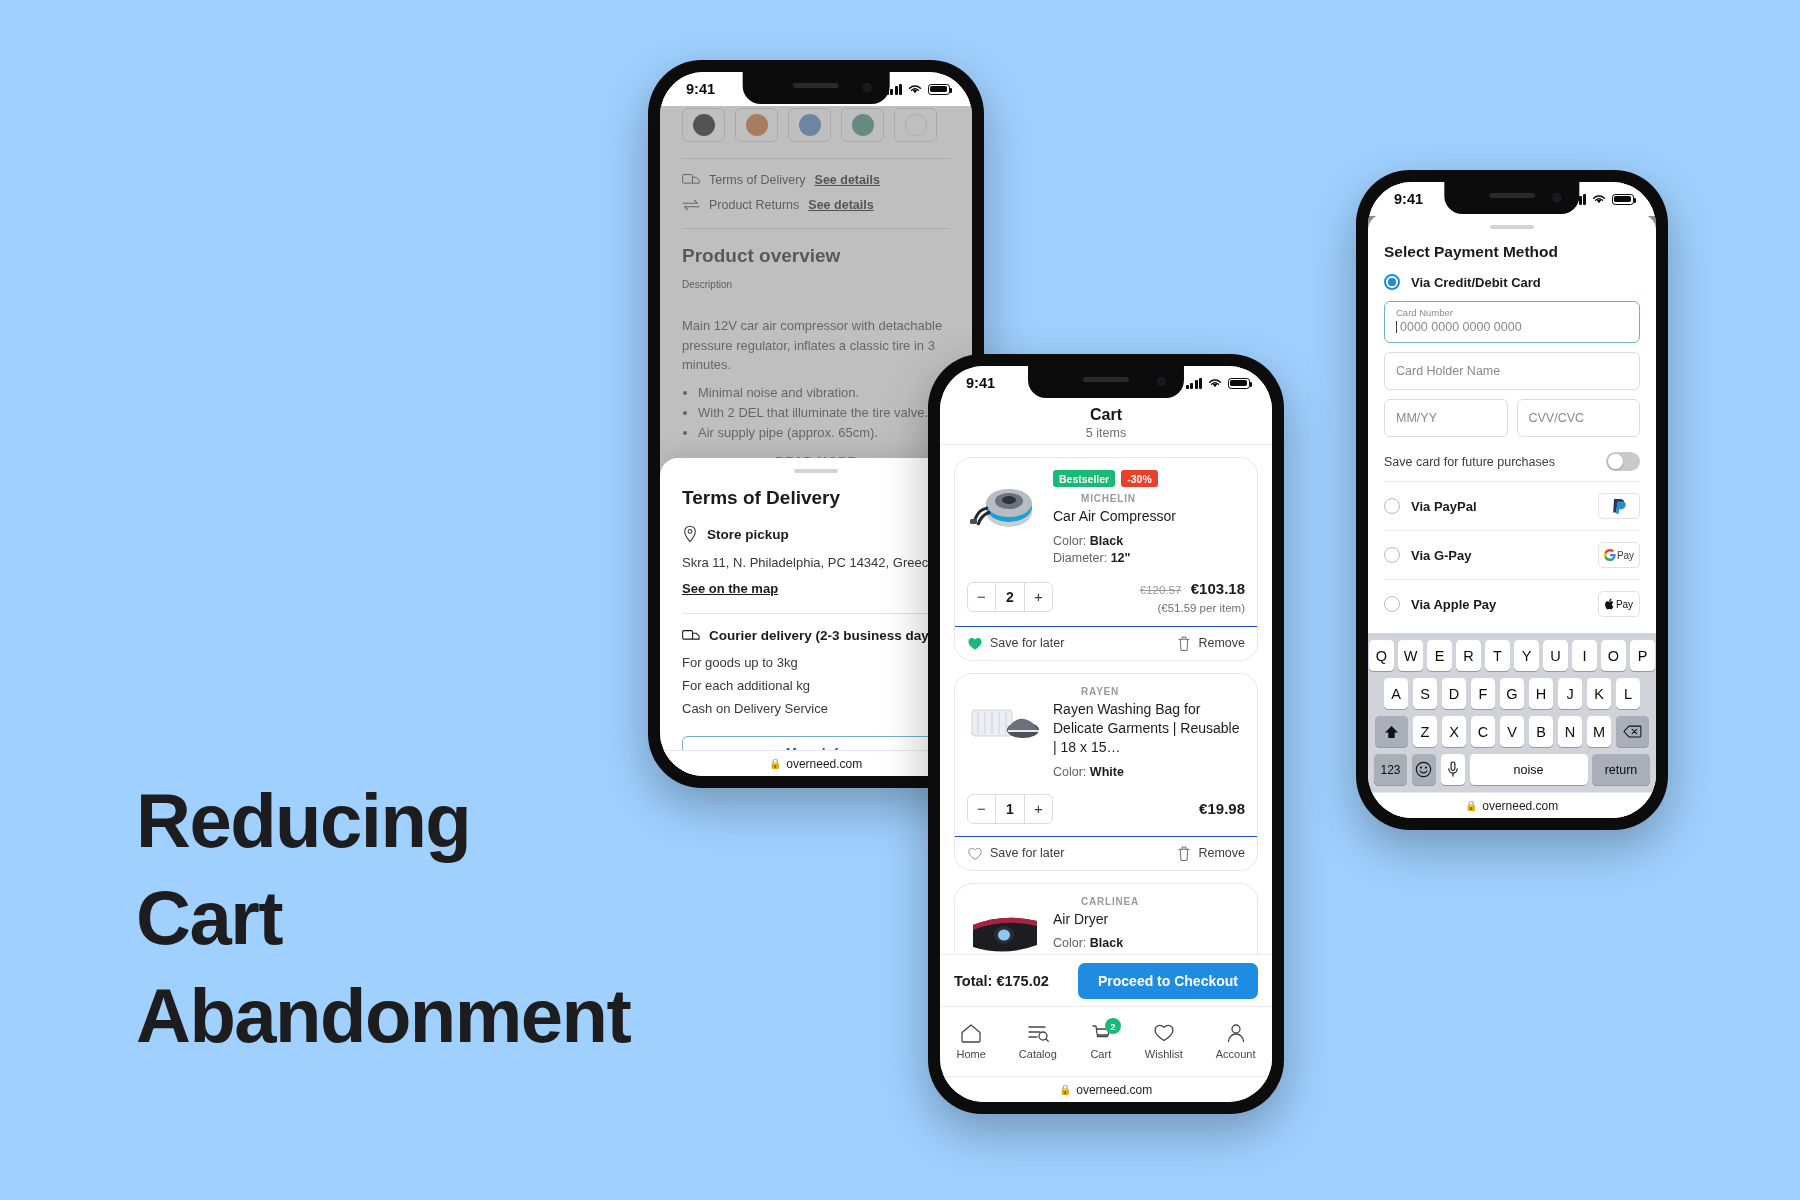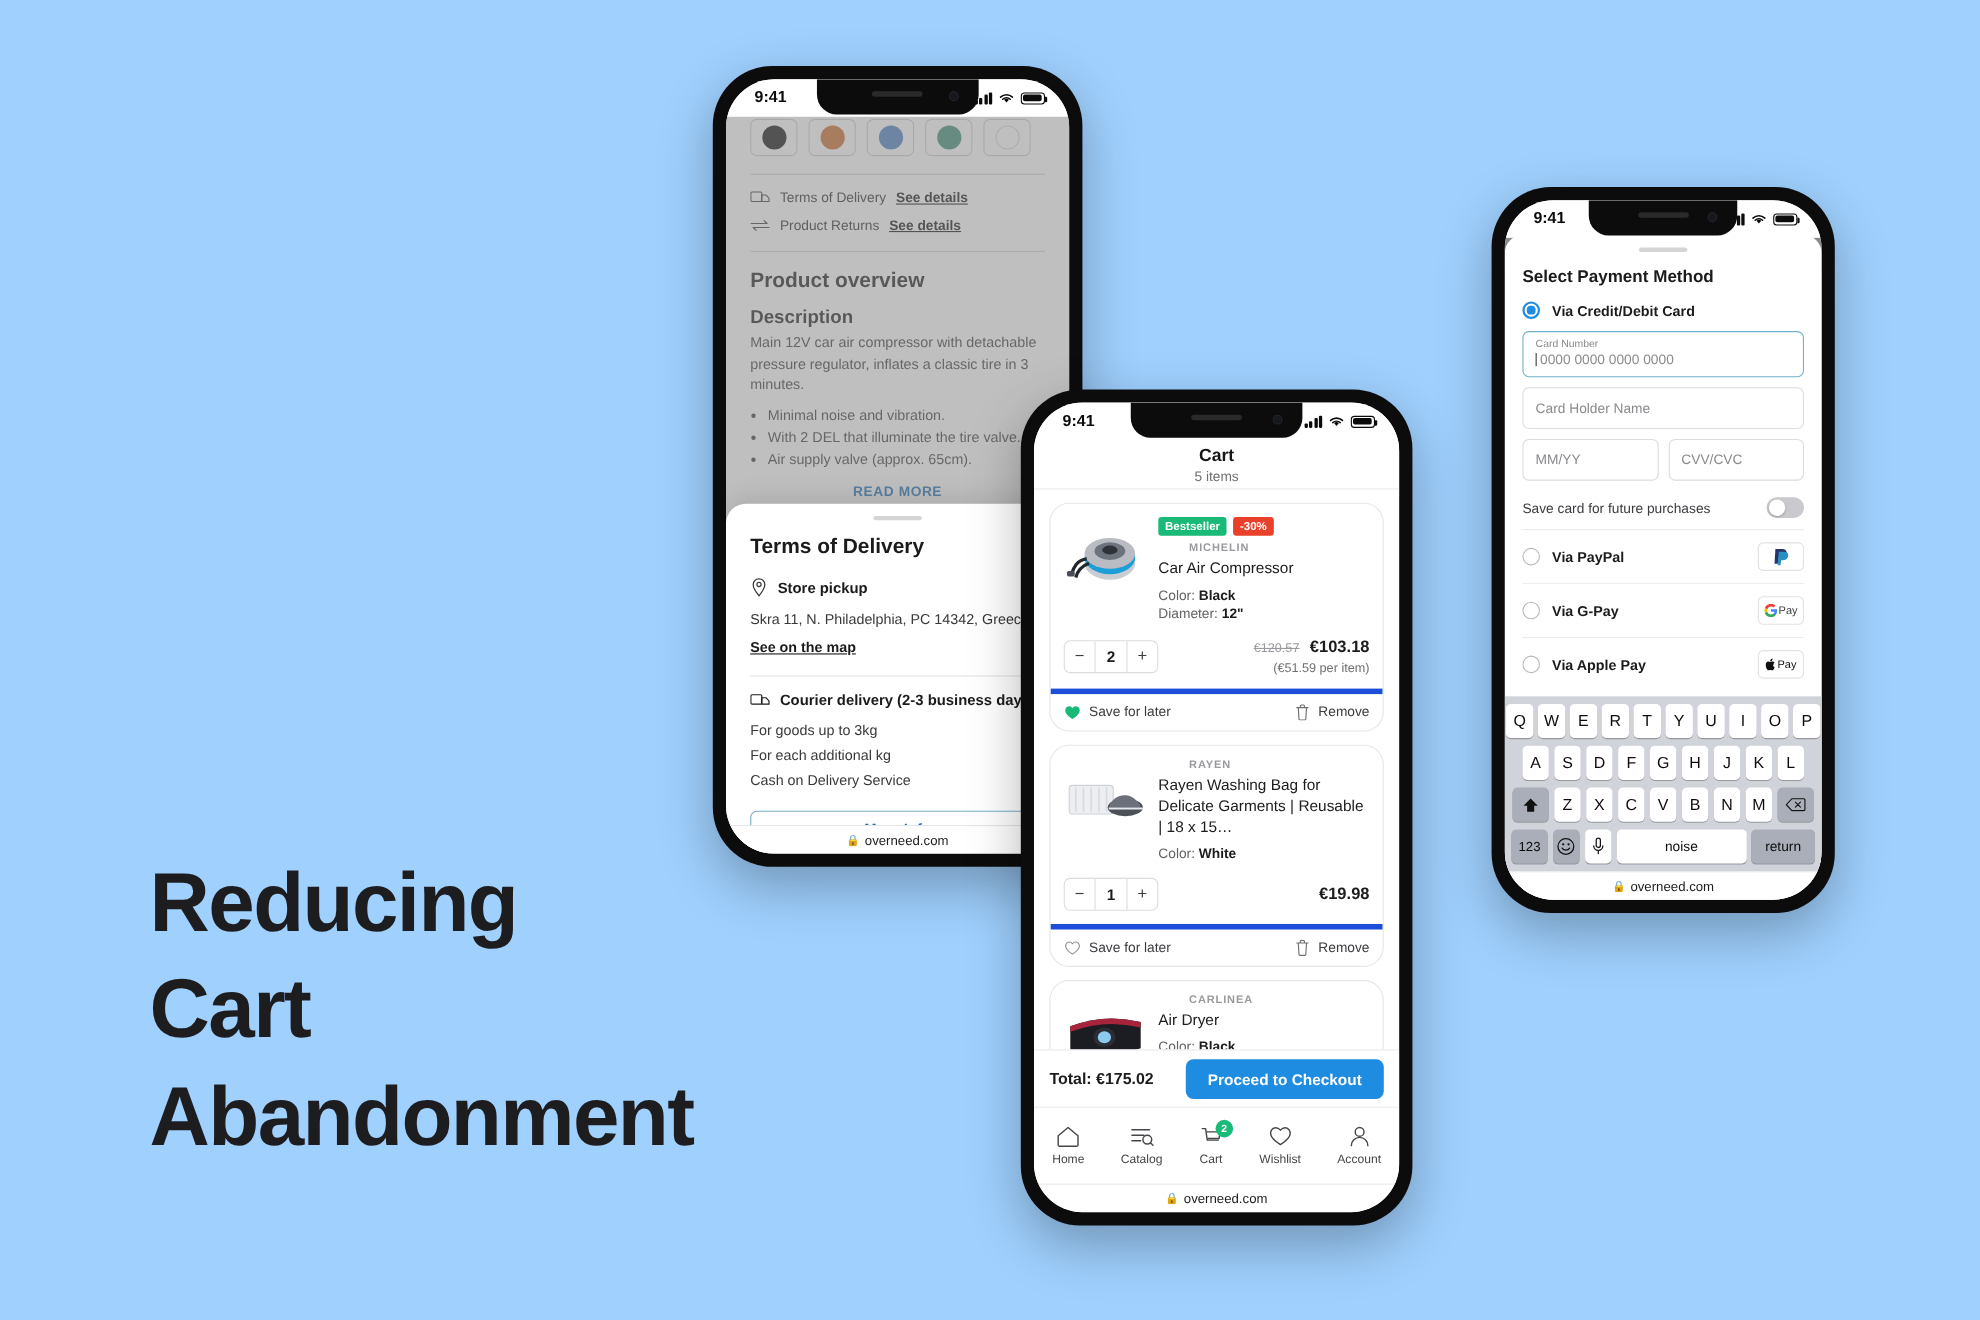--- a/index.html
+++ b/index.html
@@ -111,21 +111,21 @@
     background:#fff; opacity:0.45; padding: 0 22px;
     overflow: hidden;
   }
   .swatches { display:flex; gap:10px; padding-top:2px; }
   .swatch { width:43px; height:34px; border:1px solid #cfcfcf; border-radius:6px; display:flex; align-items:center; justify-content:center; background:#fff;}
   .swatch i { display:block; width:22px; height:22px; border-radius:50%; }
   .p1-divider { border-top: 1px solid #d8d8d8; margin: 16px 0 14px; }
   .p1-row { display:flex; align-items:center; gap:9px; font-size:12.5px; color:#2b2b2b; margin-bottom:11px; }
   .p1-row b { text-decoration: underline; font-weight:700; color:#111; }
   .p1-h2 { font-size:19px; font-weight:700; color:#1b1b1b; margin:16px 0 12px; }
-  .p1-h3 { font-size:17px; font-weight:700; color:#1b1b1b; margin-bottom:2px; }
+  .p1-h3 { font-size:10px; font-weight:400; color:#1b1b1b; margin-bottom:26px; }
   .p1-desc { font-size:13px; line-height:1.5; color:#3a3a3a; }
   .p1-bullets { margin:8px 0 0 16px; font-size:13px; line-height:1.55; color:#3a3a3a; }
   .p1-readmore { text-align:center; font-size:12.5px; font-weight:700; color:#1d6fb8; letter-spacing:0.5px; margin-top:12px; }
 
   
   .sheet {
     position:absolute; left:0; right:0; bottom:0; top:386px;
     background:#fff;
     border-top-left-radius: 18px; border-top-right-radius: 18px;
     padding: 0 22px;
@@ -172,21 +172,21 @@
   .attr { font-size:12.5px; color:#636366; margin-bottom:3px; }
   .attr b { color:#1c1c1e; font-weight:700; }
   .cart-qtyrow { display:flex; align-items:center; justify-content:space-between; padding: 2px 12px 12px; }
   .stepper { display:flex; border:1px solid #dcdce0; border-radius:6px; overflow:hidden; height:30px; }
   .stepper div { width:27px; display:flex; align-items:center; justify-content:center; font-size:15px; color:#3c3c40; }
   .stepper .qv { width:30px; border-left:1px solid #dcdce0; border-right:1px solid #dcdce0; font-size:14px; font-weight:700; color:#1c1c1e; }
   .priceblock { text-align:right; }
   .old { font-size:11.5px; color:#9a9a9e; text-decoration:line-through; margin-right:5px; }
   .new { font-size:15px; font-weight:700; color:#1c1c1e; }
   .peritem { font-size:11.5px; color:#6f6f72; margin-top:4px; }
-  .cart-actions { display:flex; align-items:center; justify-content:space-between; border-top:5px solid #1d4ed8; padding:9px 12px; font-size:12.5px; color:#3c3c40; }
+  .cart-actions { display:flex; align-items:center; justify-content:space-between; border-top:1px solid #1d4ed8; padding:9px 12px; font-size:12.5px; color:#3c3c40; }
   .cart-actions span { display:flex; align-items:center; gap:7px; }
   .checkout-bar {
     position:absolute; left:0; right:0; bottom:96px; height:52px;
     background:#fff; display:flex; align-items:center; justify-content:space-between;
     padding:0 14px; border-top:1px solid #ececee; z-index:18;
   }
   .total { font-size:14.5px; font-weight:700; color:#1c1c1e; }
   .checkout-btn {
     background:#1e8ce0; color:#fff; font-size:14px; font-weight:700;
     padding:0 20px; height:36px; border-radius:7px; display:flex; align-items:center;
@@ -346,21 +346,21 @@
         <b>See details</b>
       </div>
       <div class="p1-divider"></div>
 
       <div class="p1-h2">Product overview</div>
       <div class="p1-h3">Description</div>
       <div class="p1-desc">Main 12V car air compressor with detachable pressure regulator, inflates a classic tire in 3 minutes.</div>
       <ul class="p1-bullets">
         <li>Minimal noise and vibration.</li>
         <li>With 2 DEL that illuminate the tire valve.</li>
-        <li>Air supply valve (approx. 65cm).</li>
+        <li>Air supply pipe (approx. 65cm).</li>
       </ul>
       <div class="p1-readmore">READ MORE</div>
     </div>
 
     <div class="sheet">
       <div class="grabber"></div>
       <h2>Terms of Delivery</h2>
 
       <div class="sheet-row-title">
         <svg width="16" height="18" viewBox="0 0 16 18">

